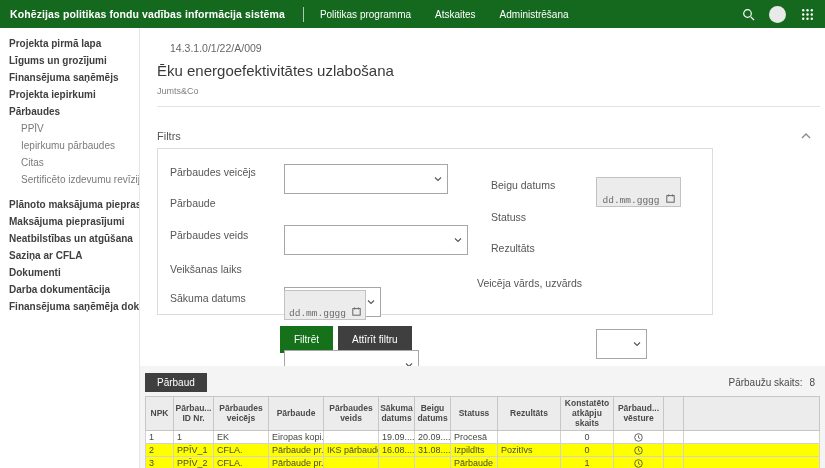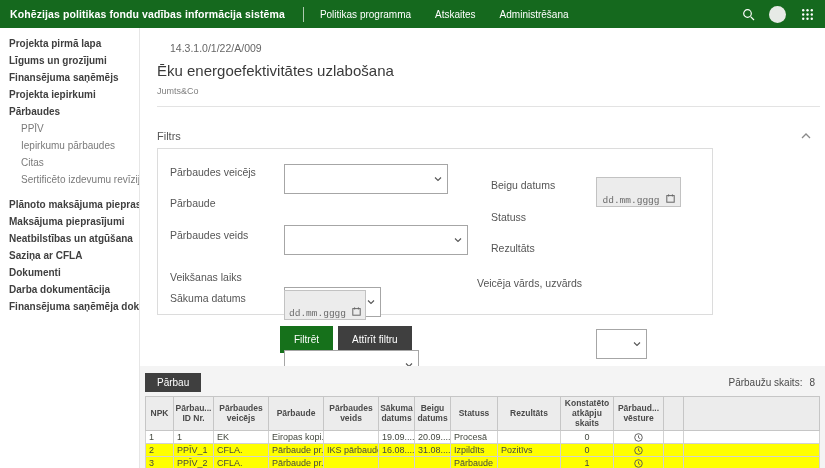--- a/index.html
+++ b/index.html
@@ -166,21 +166,21 @@
           <span class="flabel" style="left:12px; top:80px;">Pārbaudes veids</span>
           <div class="ctl select" style="left:126px; top:78px; width:97px;">
             <span></span>
             <span class="chev">
                 <svg width="8" height="5" viewBox="0 0 8 5">
                   <polyline points="1,1 4,4 7,1" fill="none" stroke="#555" stroke-width="1.1"></polyline>
                 </svg>
               </span>
           </div>
 
-          <span class="flabel" style="left:12px; top:122px;">Veikšanas laiks</span>
+          <span class="flabel" style="left:12px; top:114px;">Veikšanas laiks</span>
           <div class="ctl select" style="left:126px; top:111px; width:135px;">
             <span></span>
             <span class="chev">
                 <svg width="8" height="5" viewBox="0 0 8 5">
                   <polyline points="1,1 4,4 7,1" fill="none" stroke="#555" stroke-width="1.1"></polyline>
                 </svg>
               </span>
           </div>
 
           <span class="flabel" style="left:12px; top:143px;">Sākuma datums</span>
@@ -234,21 +234,21 @@
           </div>
         </div>
 
         <div class="fbtn-row">
           <button class="btn btn-green">Filtrēt</button>
           <button class="btn btn-dark">Attīrīt filtru</button>
         </div>
       </div>
 
       <div class="results">
-        <button class="open-btn">Pārbau</button>
+        <button class="open-btn">Pārbaud</button>
         <span class="count-wrap">
           <span>Pārbaužu skaits:</span><span class="cv">8</span>
         </span>
 
         <table class="grid">
           <colgroup>
             <col style="width:28px">
               <col style="width:40px">
               <col style="width:55px">
               <col style="width:55px">

